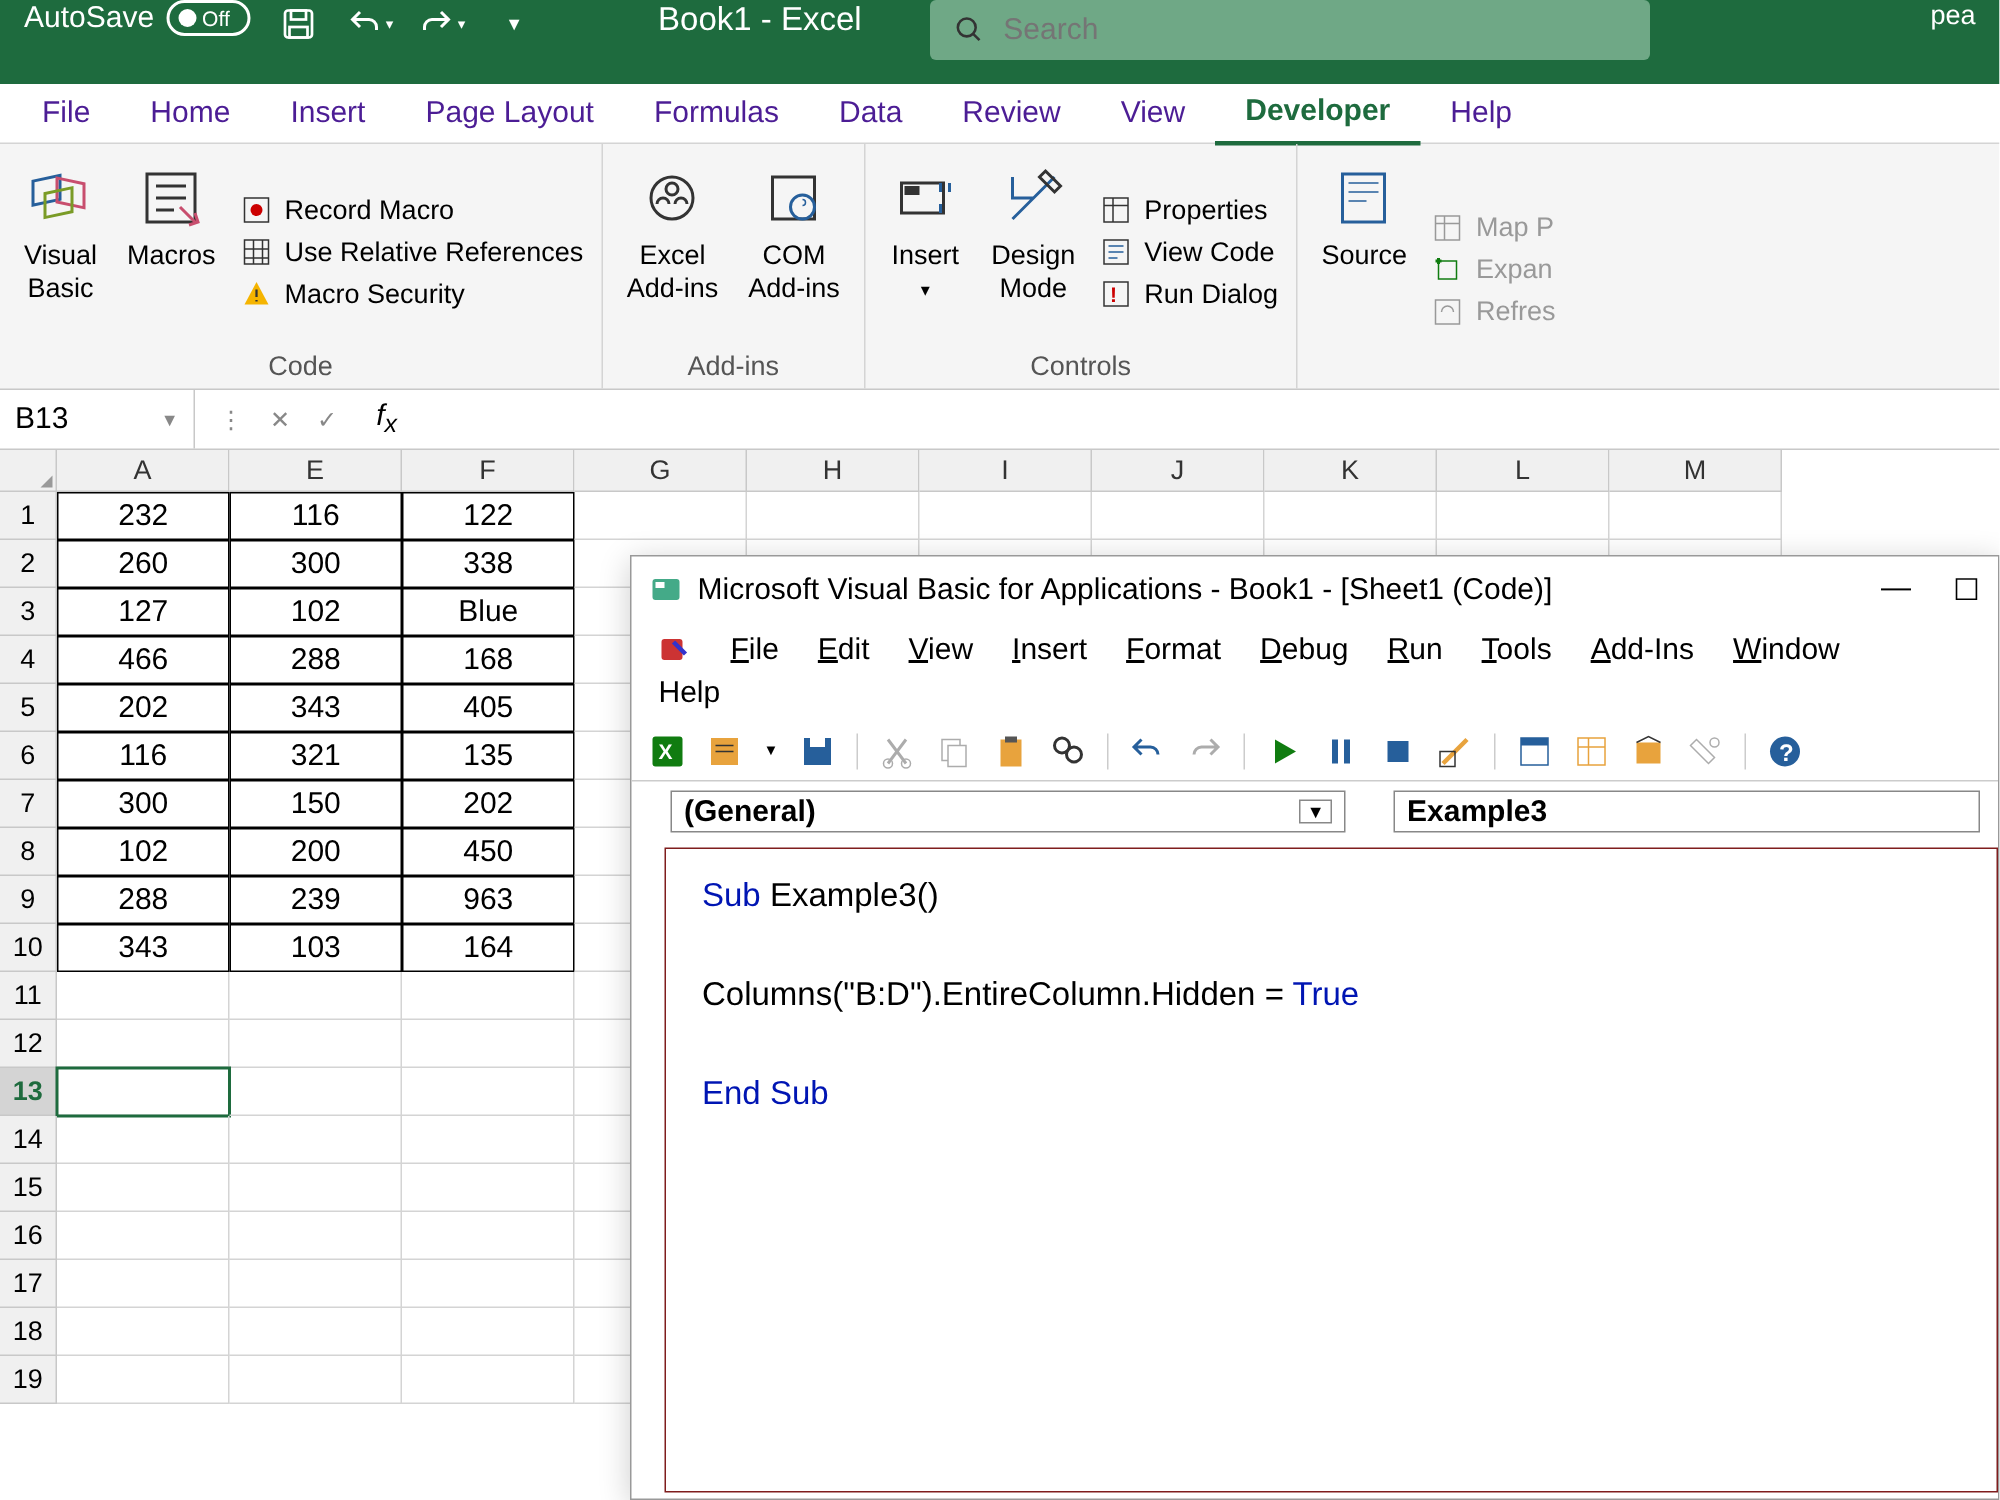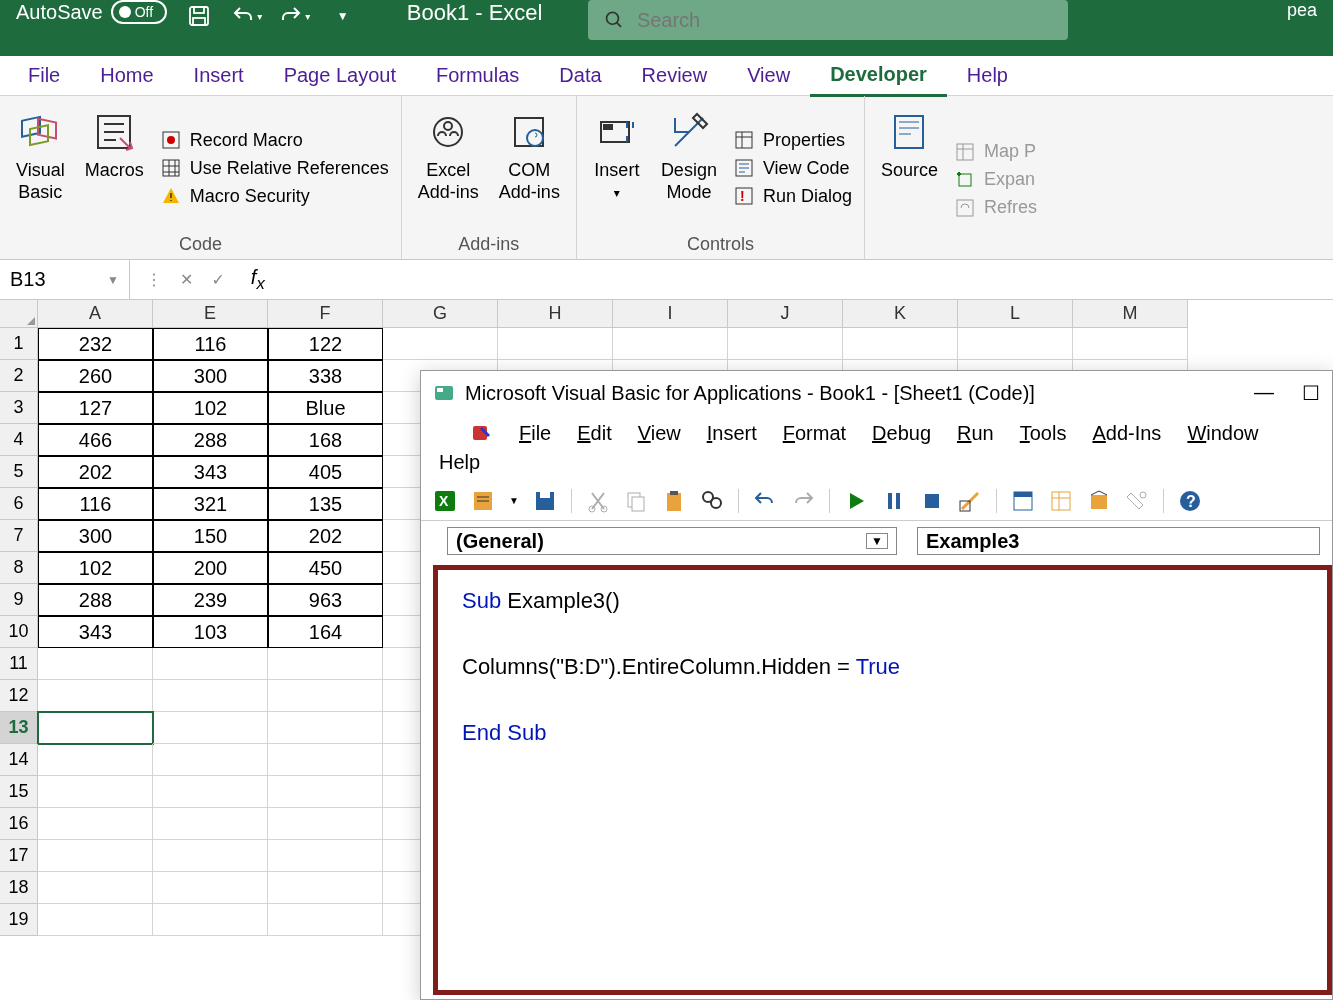--- a/index.html
+++ b/index.html
@@ -4,21 +4,21 @@
   <style>
     * { margin: 0; padding: 0; box-sizing: border-box; font-family: 'Segoe UI', Tahoma, sans-serif; }
     body { width: 1333px; height: 1000px; overflow: hidden; background: #fff; position: relative; }
     
     
     .title-bar { height: 56px; background: #1e6b3e; display: flex; align-items: flex-start; padding: 0 16px; color: #fff; gap: 16px; }
     .autosave { display: flex; align-items: center; gap: 8px; font-size: 20px; }
     .toggle { width: 56px; height: 24px; border: 2px solid #fff; border-radius: 12px; display: flex; align-items: center; padding: 0 6px; font-size: 14px; gap: 4px; }
     .toggle-dot { width: 12px; height: 12px; background: #fff; border-radius: 50%; }
     .qat-icon { width: 32px; height: 32px; display: flex; align-items: center; justify-content: center; color: #fff; }
-    .doc-title { font-size: 22px; margin-left: 32px; }
+    .doc-title { font-size: 22px; margin-left: 64px; }
     .search-box { flex: 0 0 480px; height: 40px; background: #6fa886; border-radius: 4px; display: flex; align-items: center; padding: 0 16px; gap: 12px; margin-left: 30px; }
     .search-box input { background: transparent; border: none; outline: none; color: #333; font-size: 20px; width: 100%; }
     .user-txt { margin-left: auto; font-size: 18px; }
     
     
     .tabs { height: 40px; background: #fff; display: flex; align-items: center; padding: 0 8px; gap: 0; border-bottom: 1px solid #d4d4d4; }
     .tab { padding: 8px 20px; font-size: 20px; color: #4c1d95; cursor: pointer; }
     .tab.active { border-bottom: 3px solid #1e6b3e; color: #1e6b3e; font-weight: 600; }
     
     
@@ -50,31 +50,31 @@
     .left-part { }
     .row { display: flex; }
     .cell { width: 115px; height: 32px; border-right: 1px solid #d4d4d4; border-bottom: 1px solid #d4d4d4; display: flex; align-items: center; justify-content: center; font-size: 20px; }
     .cell.data { border: 1px solid #000; }
     .cell.sel { outline: 2px solid #1e6b3e; outline-offset: -1px; }
     
     
     .vba-win { position: absolute; left: 420px; top: 370px; width: 913px; height: 630px; background: #fff; border: 1px solid #999; box-shadow: 0 4px 20px rgba(0,0,0,0.2); }
     .vba-title { height: 44px; display: flex; align-items: center; padding: 0 12px; gap: 10px; font-size: 20px; justify-content: center; }
     .vba-title .win-btns { margin-left: auto; display: flex; gap: 28px; font-size: 20px; }
-    .vba-menu { height: 36px; display: flex; align-items: center; padding: 0 18px; gap: 26px; font-size: 20px; margin-left: 32px; }
+    .vba-menu { height: 36px; display: flex; align-items: center; padding: 0 18px; gap: 26px; font-size: 20px; }
     .vba-menu span { cursor: pointer; }
     .vba-menu .u { text-decoration: underline; }
     .vba-help { height: 30px; padding: 0 18px; font-size: 20px; }
     .vba-toolbar { height: 40px; display: flex; align-items: center; padding: 0 12px; gap: 14px; border-bottom: 1px solid #ccc; }
     .tb-ic { width: 24px; height: 24px; }
     .vba-combos { height: 40px; display: flex; gap: 20px; padding: 6px 12px; }
     .combo { border: 1px solid #888; display: flex; align-items: center; padding: 0 8px; font-size: 20px; font-weight: bold; justify-content: space-between; background:#fff;}
     .combo.c1 { width: 450px; margin-left: 14px; }
-    .combo.c2 { flex: 1; }
-    .code-pane { border: 5px solid #7f1d1d; margin: 4px 0 0 12px; height: 430px; padding: 14px 24px; font-family: 'Courier New', monospace; font-size: 22px; line-height: 1.5; }
+    .combo.c2 { flex: 1; margin-left: 12px; }
+    .code-pane { border: 1px solid #7f1d1d; margin: 4px 0 0 22px; height: 430px; padding: 14px 24px; font-family: 'Courier New', monospace; font-size: 22px; line-height: 1.5; }
     .kw { color: #0015b3; }
     .val { color: #0015b3; }
     .sep { width: 1px; height: 24px; background: #ccc; }
   </style>
 </head>
 <body>
 
 <div class="title-bar">
   <div class="autosave">
     <span>AutoSave</span>

